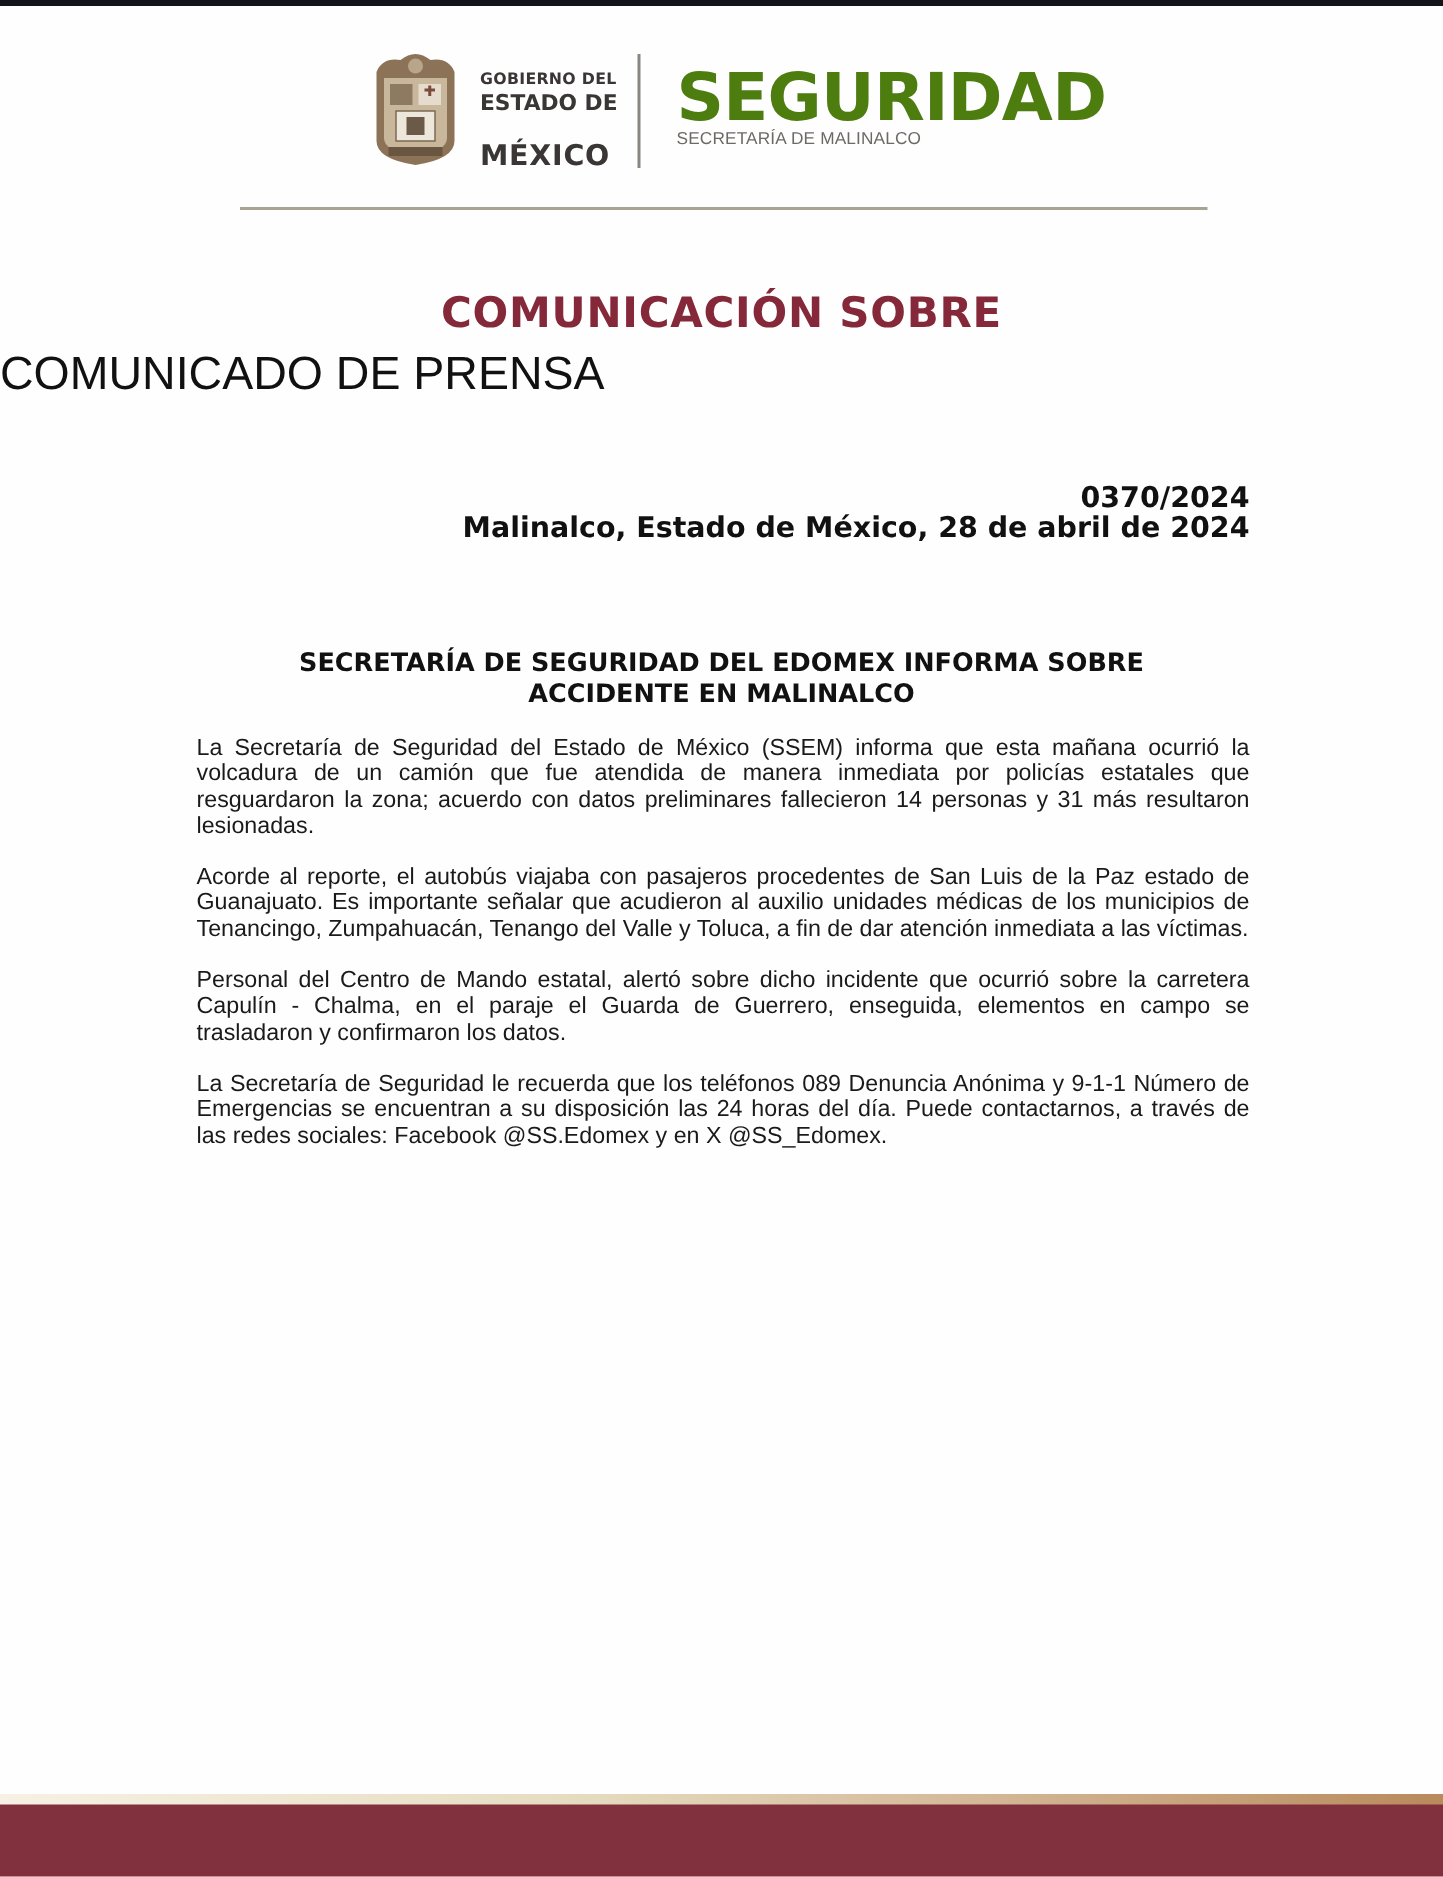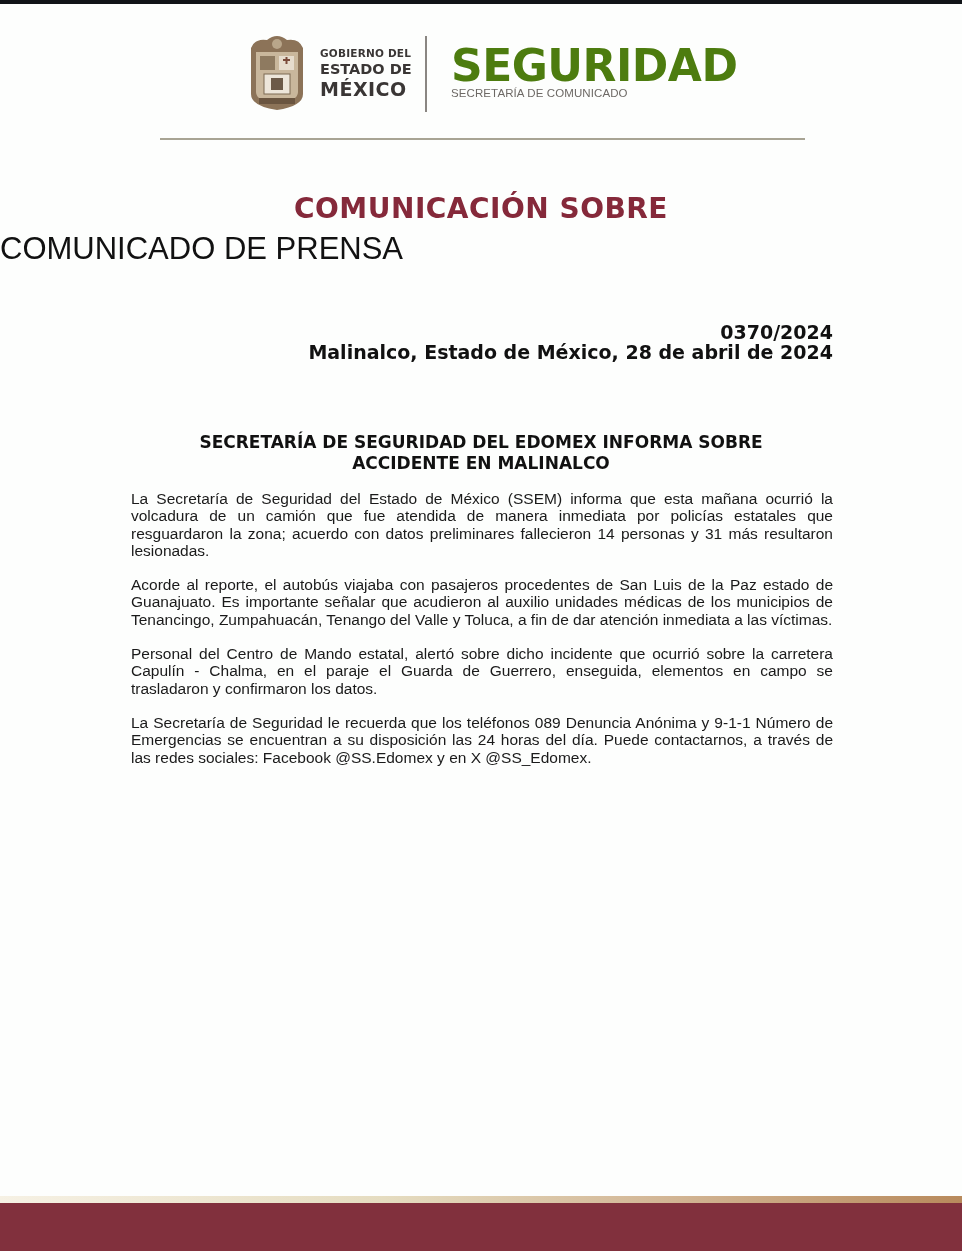--- a/index.html
+++ b/index.html
@@ -8,21 +8,21 @@
       background: #fdfefd;
       font-family: "Liberation Sans", sans-serif;
       color: #1a1a1a;
     }
     .topbar { position: absolute; left: 0; top: 0; width: 962px; height: 4px; background: #111418; }
     .header { position: absolute; left: 245px; top: 34px; height: 80px; width: 480px; }
     .shield { position: absolute; left: 0; top: 0; width: 64px; height: 78px; }
     .gov { position: absolute; left: 75px; top: 14px; font-family: "DejaVu Sans", sans-serif; font-weight: bold; color: #3a3635; line-height: 1; }
     .gov .l1 { font-size: 10.5px; letter-spacing: 0.2px; }
     .gov .l2 { font-size: 14.5px; margin-top: 3px; }
-    .gov .l3 { font-size: 19px; margin-top: 4px; letter-spacing: 0.5px; }
+    .gov .l3 { font-size: 19px; margin-top: 19px; letter-spacing: 0.5px; }
     .vdivider { position: absolute; left: 180px; top: 2px; width: 1.5px; height: 76px; background: #8a8682; }
     .seg { position: absolute; left: 206px; top: 10px; font-family: "DejaVu Sans", sans-serif; font-weight: bold; font-size: 44px; color: #4d7c0f; letter-spacing: -0.5px; line-height: 1; }
     .seg-sub { position: absolute; left: 206px; top: 53px; font-size: 11.5px; color: #6d6965; letter-spacing: 0.1px; }
     .hr { position: absolute; left: 160px; top: 138px; width: 645px; height: 2px; background: #a8a494; }
     .title-red { position: absolute; left: 0; width: 962px; top: 192px; text-align: center; font-family: "DejaVu Sans", sans-serif; font-weight: bold; font-size: 28px; color: #85293a; letter-spacing: 0.5px; }
     .title-black { position: absolute; left: 0; width: 962px; top: 231px; text-align: left; font-size: 31px; color: #111; }
     .ref { position: absolute; right: 129px; top: 322px; text-align: right; font-family: "DejaVu Sans", sans-serif; font-weight: bold; font-size: 19px; line-height: 20px; color: #111; }
     .headline { position: absolute; left: 130px; width: 702px; top: 432px; text-align: center; font-family: "DejaVu Sans", sans-serif; font-weight: bold; font-size: 17px; line-height: 21px; color: #111; }
     .body { position: absolute; left: 131px; width: 702px; top: 490px; font-size: 15.5px; line-height: 17.3px; color: #1a1a1a; }
     .body p { margin: 0 0 17px 0; text-align: justify; }
@@ -47,21 +47,21 @@
     <rect x="26" y="44" width="12" height="12" fill="#6c5a48"></rect>
     <rect x="14" y="64" width="36" height="6" fill="#6a5540"></rect>
   </svg>
   <div class="gov">
     <div class="l1">GOBIERNO DEL</div>
     <div class="l2">ESTADO DE</div>
     <div class="l3">MÉXICO</div>
   </div>
   <div class="vdivider"></div>
   <div class="seg">SEGURIDAD</div>
-  <div class="seg-sub">SECRETARÍA DE COMUNICADO</div>
+  <div class="seg-sub">SECRETARÍA DE MALINALCO</div>
 </div>
 
 <div class="hr"></div>
 
 <div class="title-red">COMUNICACIÓN SOBRE</div>
 <div class="title-black">COMUNICADO DE PRENSA</div>
 
 <div class="ref">
   <div>0370/2024</div>
   <div>Malinalco, Estado de México, 28 de abril de 2024</div>

